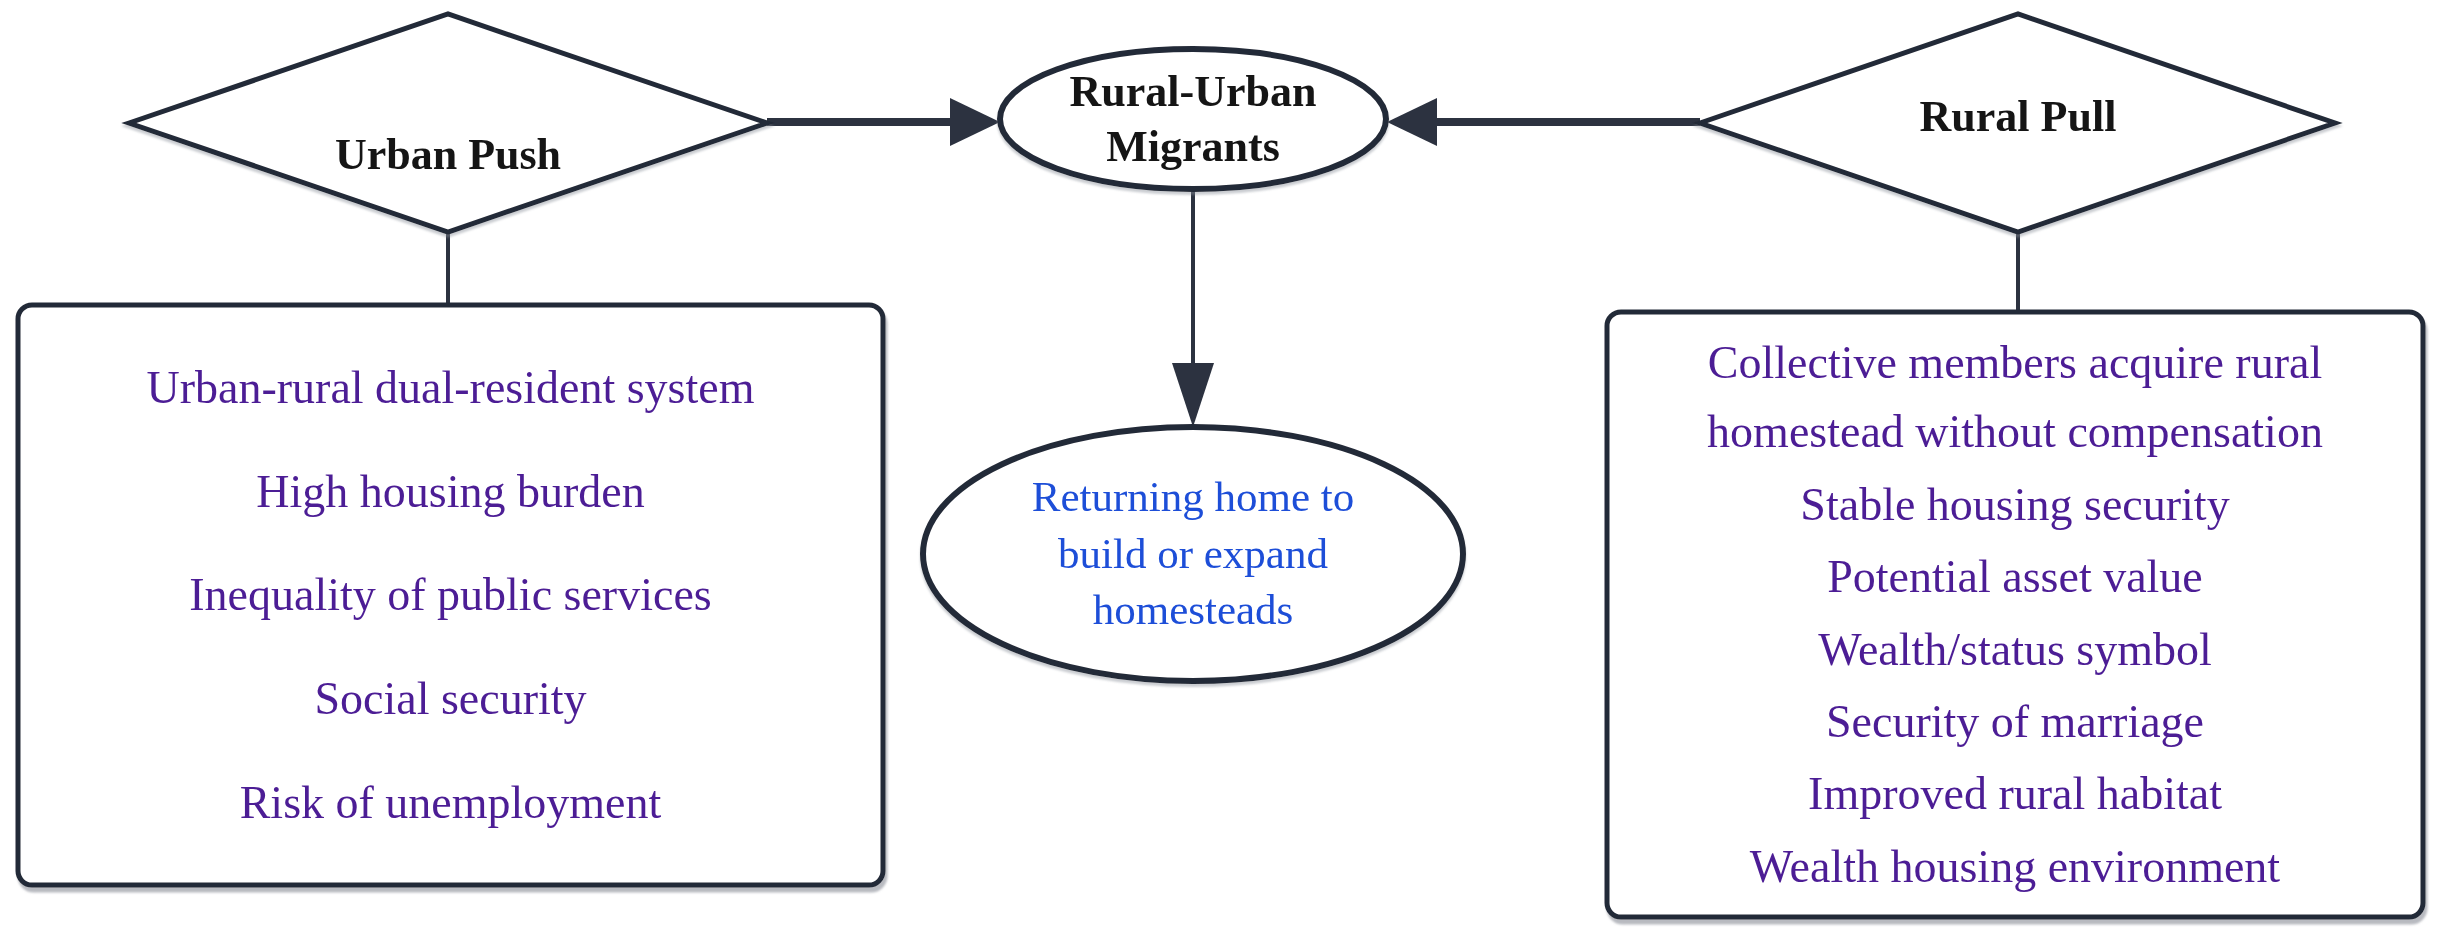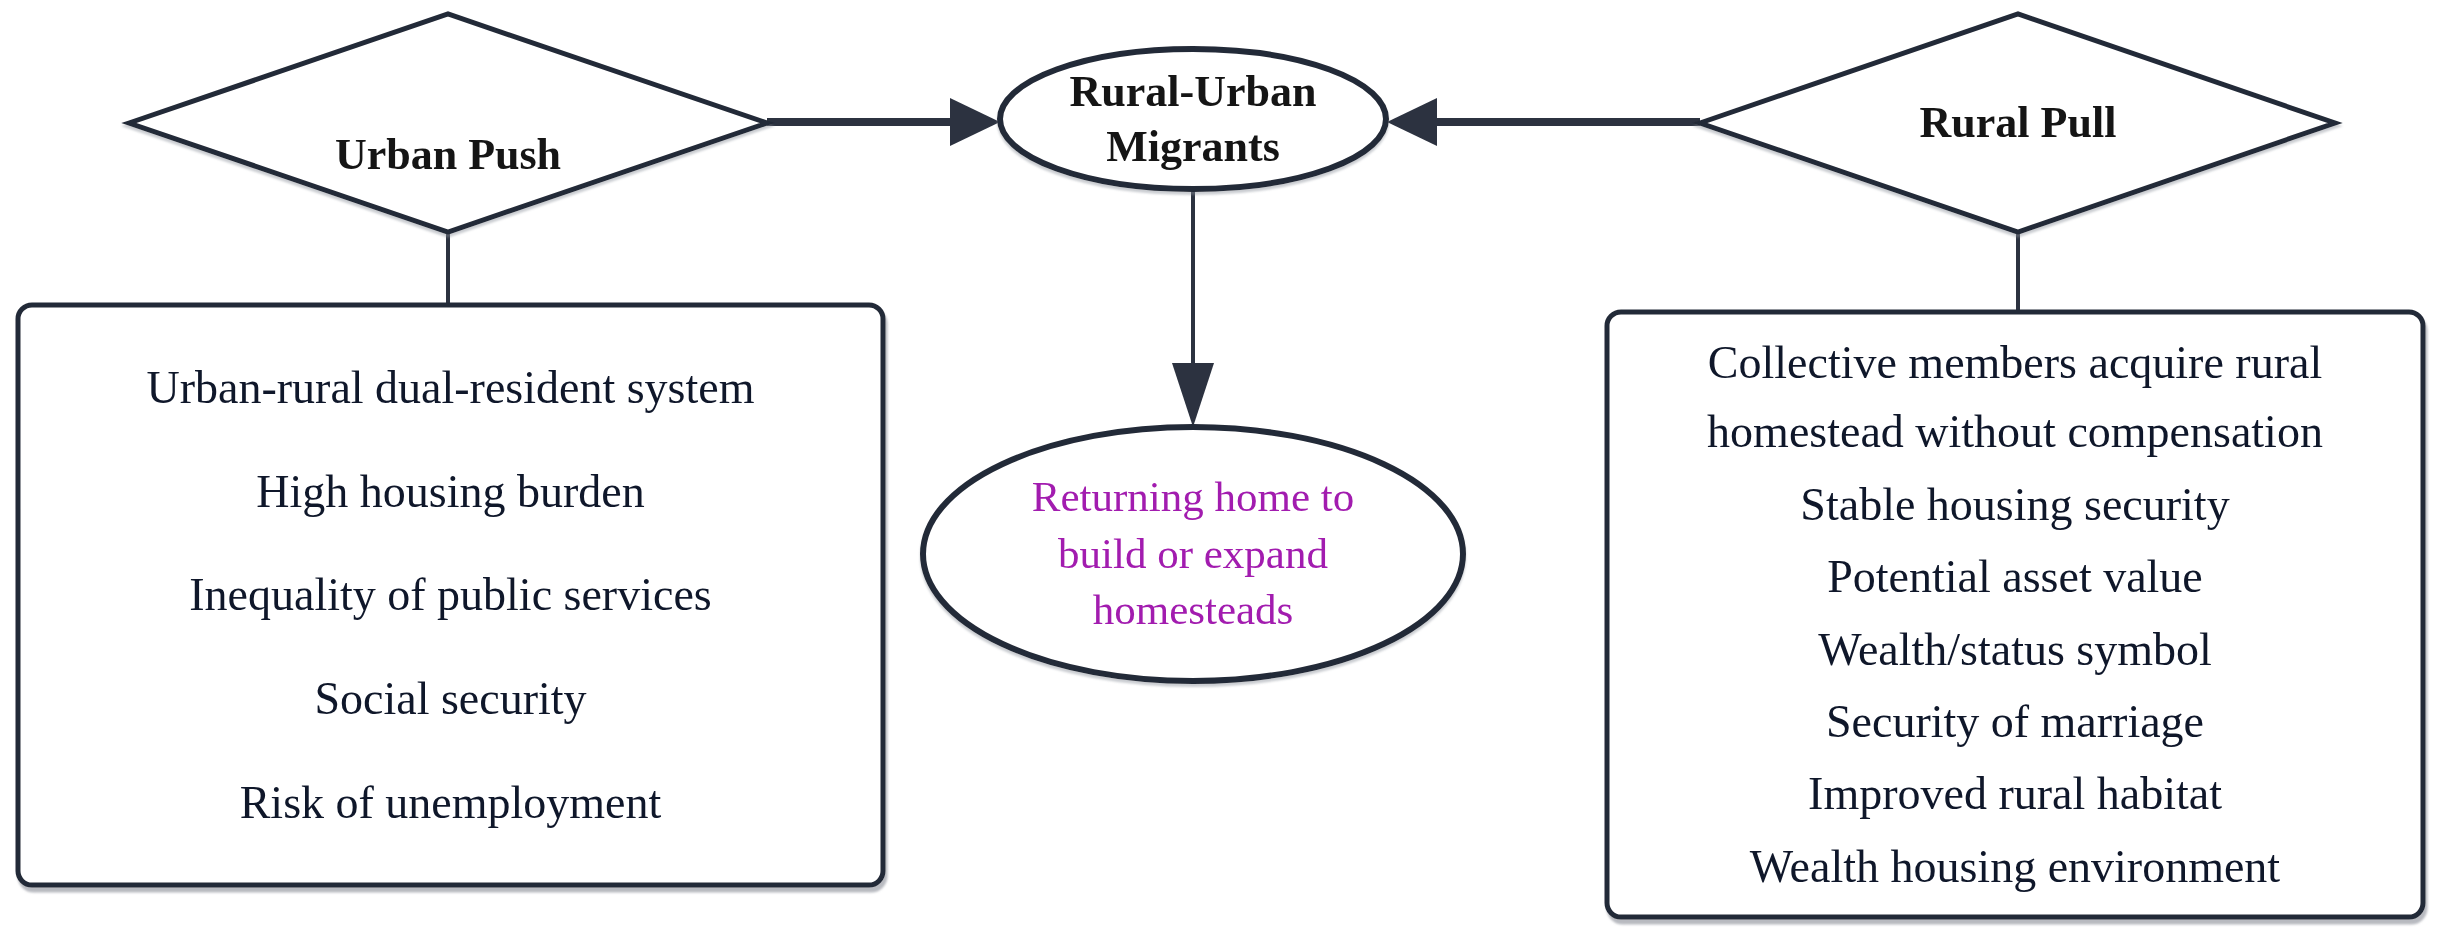--- a/index.html
+++ b/index.html
@@ -32,34 +32,34 @@
   }
   .node-label {
     font-weight: bold;
     font-size: 44px;
     line-height: 1.26;
     color: #151515;
   }
   .node-label.regular {
     font-weight: normal;
     font-size: 43px;
-    color: #a21caf;
+    color: #1d4ed8;
   }
   .factor-list {
     position: absolute;
     display: flex;
     flex-direction: column;
     justify-content: space-evenly;
     align-items: center;
     text-align: center;
   }
   .factor-item {
     font-size: 46px;
     line-height: 1.5;
-    color: #0f172a;
+    color: #4c1d95;
   }
 </style>
 </head>
 <body>
 
 <div class="stage">
 
   <svg class="shapes" viewBox="0 0 2439 939">
     <defs>
       <filter id="boxShadow" x="-5%" y="-5%" width="110%" height="112%">
@@ -97,21 +97,21 @@
 
     <ellipse cx="1193" cy="554" rx="270" ry="127" fill="#ffffff" stroke="#242a37" stroke-width="6" filter="url(#nodeShadow)"></ellipse>
 
     <rect x="18" y="305" width="865" height="580" rx="14" fill="#ffffff" stroke="#242a37" stroke-width="5" filter="url(#boxShadow)"></rect>
 
     <rect x="1607" y="312" width="816" height="605" rx="14" fill="#ffffff" stroke="#242a37" stroke-width="5" filter="url(#boxShadow)"></rect>
   </svg>
 
   <div class="overlay node-label" style="left:248px; top:93px; width:400px; height:60px;margin-top:32px;">Urban Push</div>
 
-  <div class="overlay node-label" style="left:1818px; top:93px; width:400px; height:60px;text-align:center;">Rural Pull</div>
+  <div class="overlay node-label" style="left:1818px; top:87px; width:400px; height:60px;text-align:center;">Rural Pull</div>
 
   <div class="overlay node-label" style="left:1043px; top:56px; width:300px; height:126px;">Rural-Urban Migrants</div>
 
   <div class="overlay node-label regular" style="left:1008px; top:462px; width:370px; height:184px; line-height:1.32;">Returning home to build or expand homesteads</div>
 
   <div class="factor-list" style="left:30px; top:318px; width:841px; height:554px;">
       <div class="factor-item">Urban-rural dual-resident system</div>
       <div class="factor-item">High housing burden</div>
       <div class="factor-item">Inequality of public services</div>
       <div class="factor-item">Social security</div>

